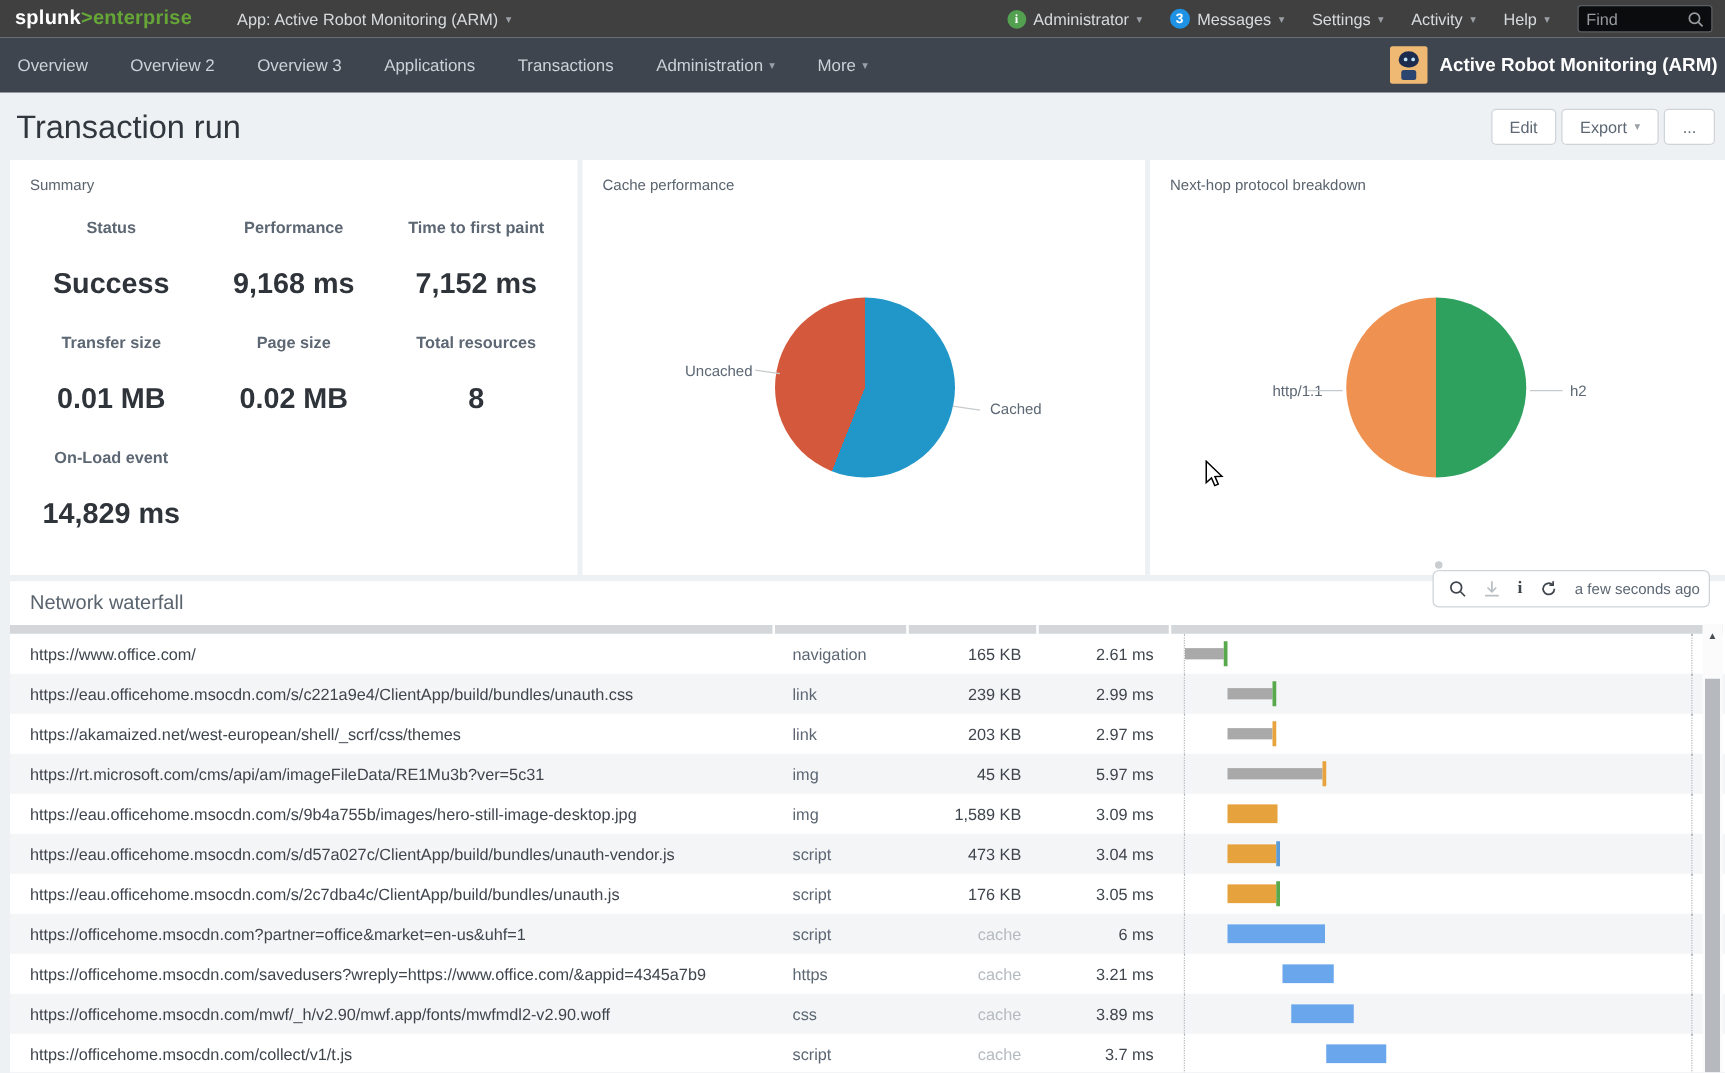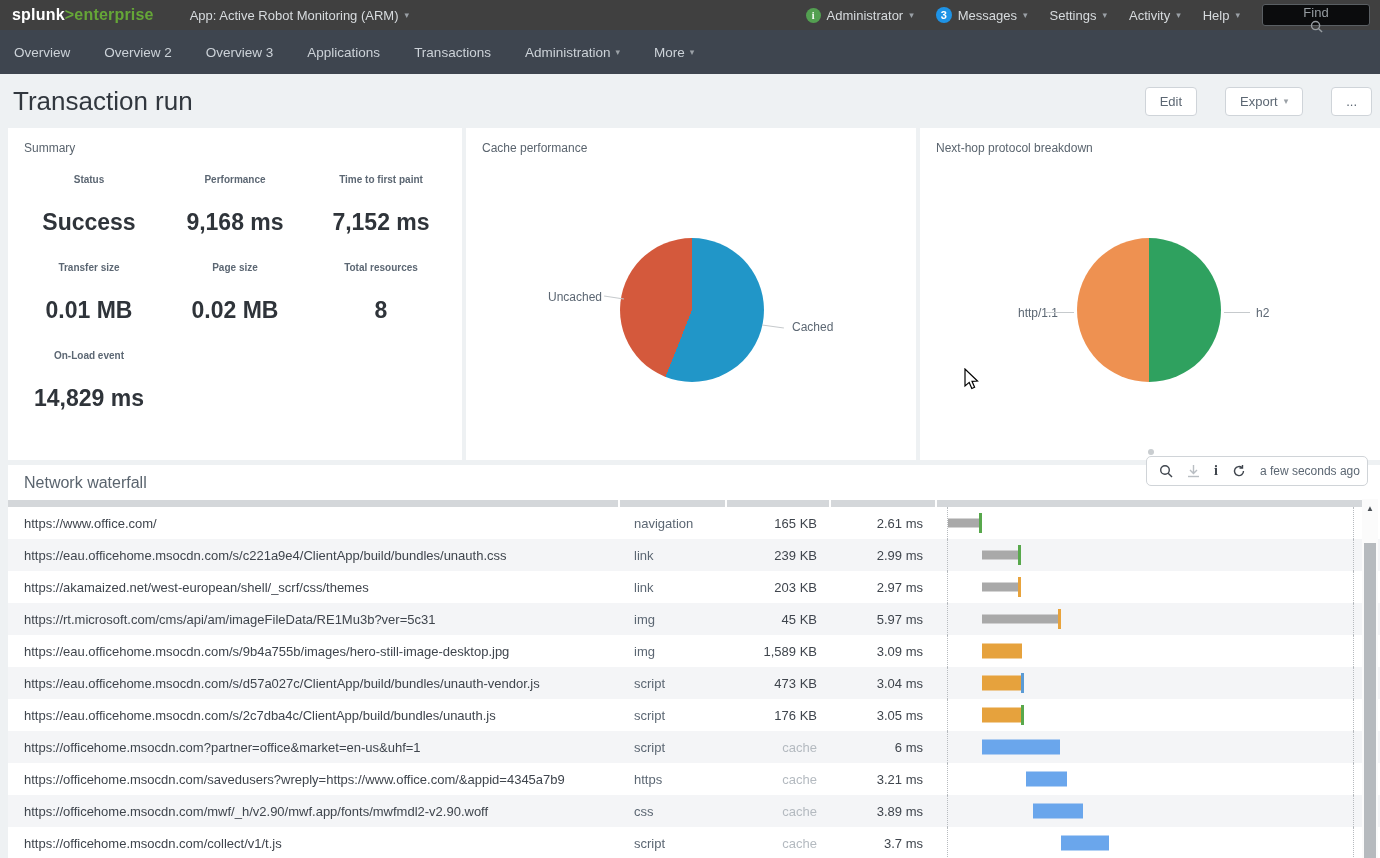--- a/index.html
+++ b/index.html
@@ -13,54 +13,54 @@
   .logo .lg-gt, .logo .lg-ent { color:#65a637; }
   .app-menu { margin-left:36px; color:#e6e9eb; cursor:pointer; }
   .topbar-right { margin-left:auto; display:flex; align-items:center; gap:22px; margin-right:10px; }
   .tb-item { display:flex; align-items:center; gap:6px; cursor:pointer; color:#d7dbde; white-space:nowrap; }
   .caret { font-size:9px; color:#9aa0a6; }
   .badge-i { width:15px; height:15px; border-radius:50%; background:#53a051; color:#fff; font-size:10px; font-weight:bold;
              display:flex; align-items:center; justify-content:center; font-family:"Liberation Serif", serif; }
   .badge-n { width:16px; height:16px; border-radius:50%; background:#1e93e6; color:#fff; font-size:11px; font-weight:bold;
              display:flex; align-items:center; justify-content:center; }
   .find-box { display:flex; align-items:center; border:1px solid #5a5f63; border-radius:3px; height:22px; width:108px;
-              padding:0 6px; color:#969ca1; background:#0b0c0d;flex-direction:column; }
+              padding:0 6px; color:#969ca1; background:#0b0c0d; }
   .find-box span { flex:1; font-size:13px; }
   .find-box svg { flex:0 0 auto; }
 
   
   .appbar { height:44px; background:#3e454f; display:flex; align-items:center; }
   .nav-items { display:flex; align-items:center; gap:34px; margin-left:14px; }
   .nav-item { color:#ccd2d8; font-size:13.5px; cursor:pointer; display:flex; align-items:center; gap:5px; white-space:nowrap; }
   .appbar-right { margin-left:auto; display:flex; align-items:center; gap:10px; margin-right:6px; }
   .app-icon { width:30px; height:30px; background:#efb973; border-radius:2px; position:relative; overflow:hidden; }
   .app-icon .head { position:absolute; left:7px; top:4px; width:16px; height:13px; border-radius:50% 50% 45% 45%; background:#1d2c4e; }
   .app-icon .eye { position:absolute; width:3px; height:3px; border-radius:50%; background:#bfe3ef; top:9px; }
   .app-icon .e1 { left:11px; } .app-icon .e2 { left:17px; }
   .app-icon .body { position:absolute; left:9px; top:19px; width:12px; height:8px; background:#2c4470; border-radius:2px; }
   .app-title { color:#fff; font-size:15px; font-weight:bold; white-space:nowrap; }
 
   
   .dashheader { height:54px; display:flex; align-items:center; padding:0 8px 0 13px; }
   .page-title { font-size:26px; color:#31373e; }
-  .head-actions { margin-left:auto; display:flex; gap:28px; }
+  .head-actions { margin-left:auto; display:flex; gap:4px; }
   .btn { background:#fff; border:1px solid #cfd4d9; border-radius:4px; color:#5c6773; font-size:13px;
          padding:6px 14px; cursor:pointer; font-family:inherit; display:flex; align-items:center; gap:6px; }
 
   
   .panels { display:flex; gap:4px; margin-left:8px; height:332px; }
   .panel { background:#fff; position:relative; }
   .panel-title { font-size:12px; color:#5a646e; padding:13px 16px; }
   .p-summary { flex:0 0 454px; }
   .p-cache   { flex:0 0 450px; }
   .p-proto   { flex:1; }
 
   .metrics { display:grid; grid-template-columns:1fr 1fr 1fr; row-gap:12px; padding:6px 8px 0 8px; }
   .metric { text-align:center; }
-  .metric .m-label { font-size:10px; font-weight:bold; color:#5c6773; margin-bottom:24px; }
+  .metric .m-label { font-size:13px; font-weight:bold; color:#5c6773; margin-bottom:24px; }
   .metric .m-value { font-size:23px; font-weight:bold; color:#2f343a; margin-bottom:14px; }
 
   .pie { position:absolute; width:144px; height:144px; border-radius:50%; top:110px; left:154px; }
   .pie-label { position:absolute; font-size:12px; color:#5c6773; white-space:nowrap; }
   .leader { position:absolute; border-top:1px solid #c6cacd; }
 
   
   .float-toolbar { position:absolute; left:1146px; top:456px; width:222px; height:30px; background:#fff;
                    border:1px solid #d0d4d8; border-radius:5px; display:flex; align-items:center; gap:14px;
                    padding:0 12px; z-index:5; }
@@ -159,20 +159,29 @@
       </div>
       <div class="nav-item">
         <span>Administration</span>
         <span class="caret">▾</span>
       </div>
       <div class="nav-item">
         <span>More</span>
         <span class="caret">▾</span>
       </div>
     </div>
+  <div class="appbar-right">
+    <div class="app-icon">
+      <div class="head"></div>
+        <div class="eye e1"></div>
+        <div class="eye e2"></div>
+        <div class="body"></div>
+    </div>
+    <div class="app-title">Active Robot Monitoring (ARM)</div>
+  </div>
 </div>
 
 <div class="dashheader">
   <div class="page-title">Transaction run</div>
   <div class="head-actions">
     <button class="btn">
         <span>Edit</span>
       </button>
     <button class="btn">
       <span>Export</span>

